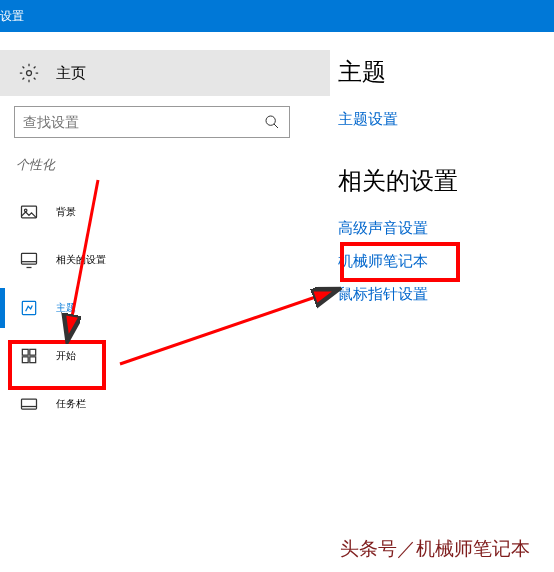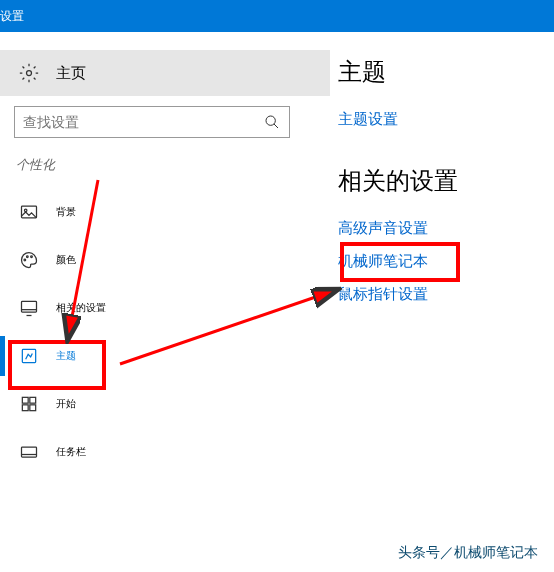--- a/index.html
+++ b/index.html
@@ -22,21 +22,21 @@
 .nav-item.active::before { content: ""; position: absolute; left: 0; top: 4px; bottom: 4px; width: 5px; background: #0078d7; }
 .nav-item.active .label { color: #0078d7; }
 .nav-item.active .icon svg { stroke: #0078d7; }
 .main { flex: 1; padding: 24px 12px 0 8px; }
 .main-title { font-size: 24px; font-weight: 400; margin-bottom: 22px; }
 .main-link { font-size: 15px; color: #0066cc; margin-bottom: 14px; cursor: pointer; display: block; }
 .main-subtitle { font-size: 24px; font-weight: 400; margin-top: 36px; margin-bottom: 22px; }
 .highlight-theme { position: absolute; border: 4px solid red; pointer-events: none; }
 .highlight-1 { left: 8px; top: 340px; width: 98px; height: 50px; }
 .highlight-2 { left: 340px; top: 242px; width: 120px; height: 40px; }
-.attribution { position: absolute; bottom: 10px; right: 16px; font-size: 14px; color: #0c4a6e; }
+.attribution { position: absolute; bottom: 10px; right: 24px; font-size: 19px; color: #7f1d1d; }
 svg { stroke: #333; stroke-width: 1.5; fill: none; }
 .arrows { position: absolute; top: 0; left: 0; pointer-events: none; }
 </style>
 </head>
 <body>
 
 <div class="titlebar">
   <span>设置</span>
 </div>
 
@@ -71,31 +71,20 @@
       <span class="icon">
         <svg viewBox="0 0 24 24" width="20" height="20">
             <rect x="3" y="5" width="18" height="14" rx="1"></rect>
             <circle cx="8" cy="10" r="1.5"></circle>
             <path d="M3 17l5-5 4 4 3-3 6 6"></path>
           </svg>
       </span>
       <span class="label">背景</span>
     </div>
 
-    <div class="nav-item">
-      <span class="icon">
-        <svg viewBox="0 0 24 24" width="20" height="20">
-            <path d="M12 3a9 9 0 1 0 0 18c1.5 0 2-1 2-2s-.5-2 1-2h2a4 4 0 0 0 4-4c0-5-4-10-9-10z"></path>
-            <circle cx="7" cy="12" r="1"></circle>
-            <circle cx="10" cy="8" r="1"></circle>
-            <circle cx="15" cy="8" r="1"></circle>
-          </svg>
-      </span>
-      <span class="label">颜色</span>
-    </div>
 
     <div class="nav-item">
       <span class="icon">
         <svg viewBox="0 0 24 24" width="20" height="20">
             <rect x="3" y="4" width="18" height="13" rx="1"></rect>
             <line x1="3" y1="14" x2="21" y2="14"></line>
             <line x1="9" y1="21" x2="15" y2="21"></line>
           </svg>
       </span>
       <span class="label">相关的设置</span>

